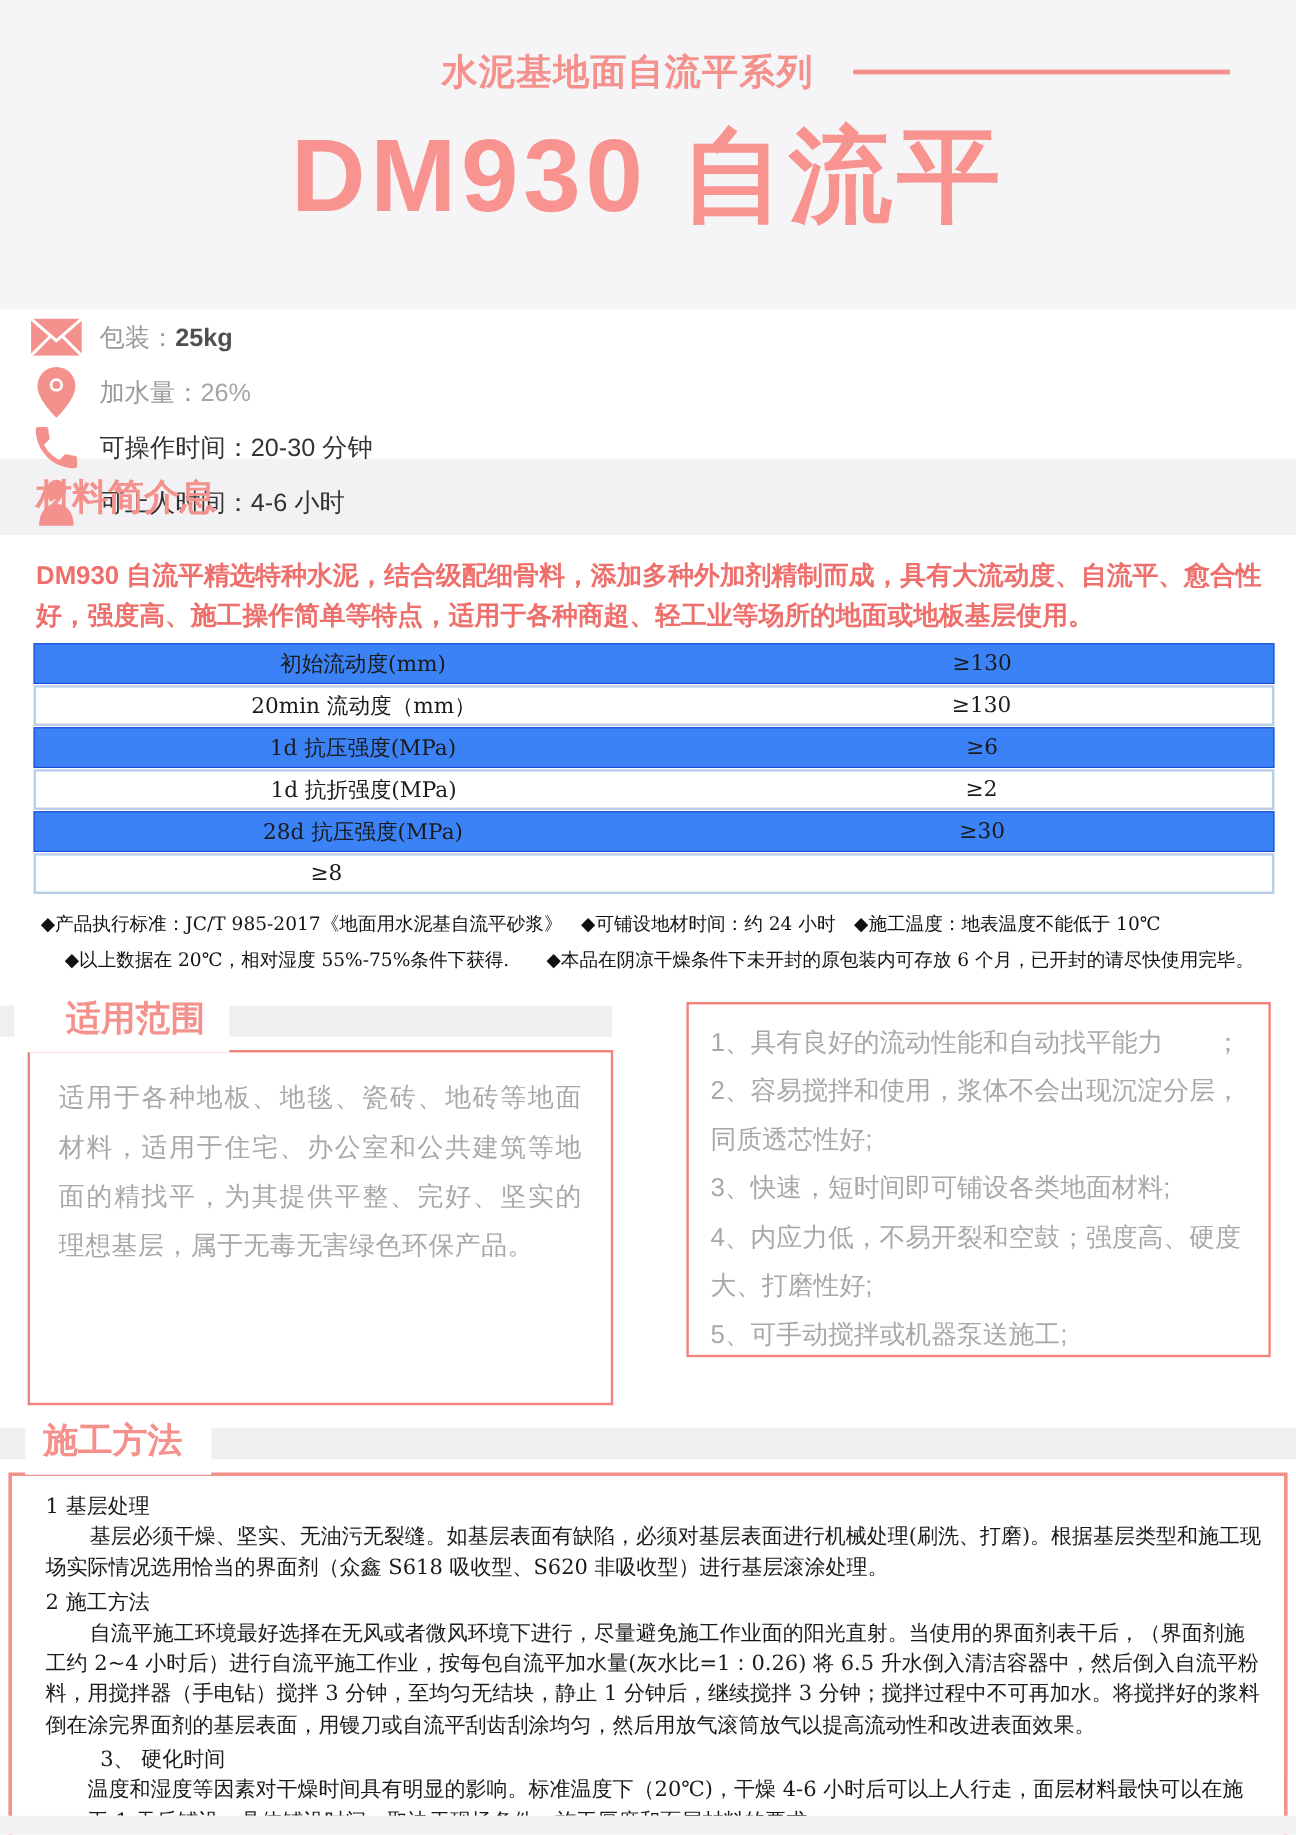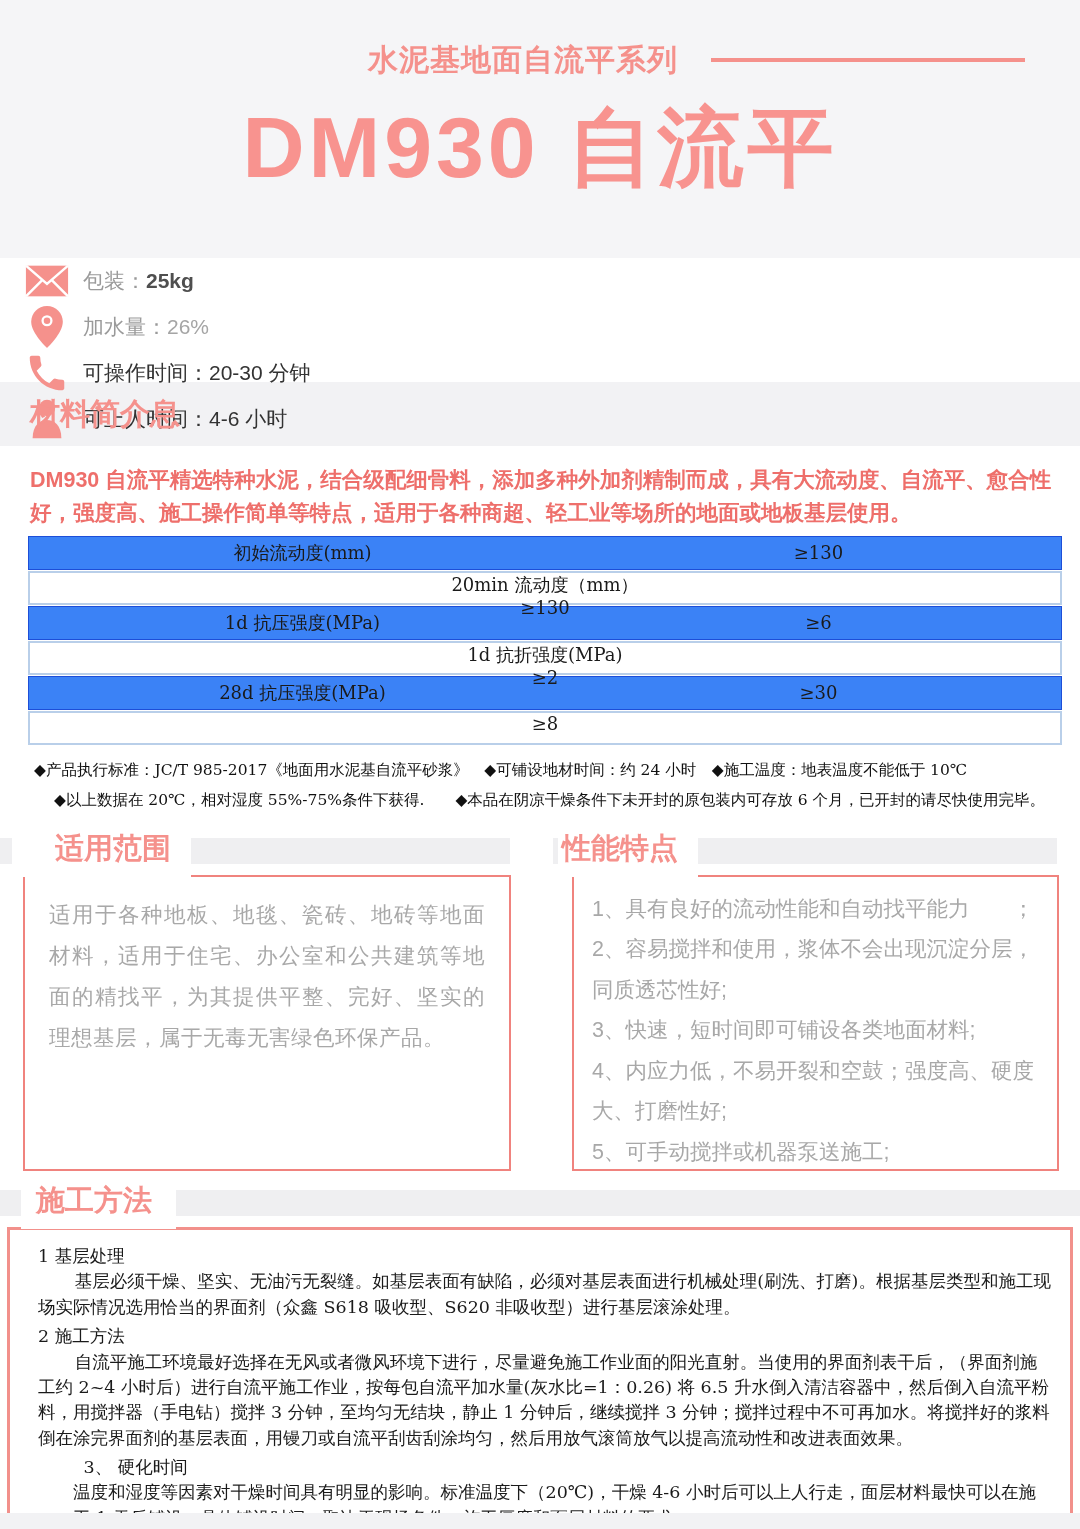--- a/index.html
+++ b/index.html
@@ -49,21 +49,21 @@
     color:#ee6f6b; font-weight:bold; font-size:21.5px; line-height:1.55;
   }
 
   
   .spec-table { margin:0 18px 0 28px; width:1034px; }
   .spec-row {
     display:flex; align-items:center; height:34px; margin-bottom:1px;
     font-family:"DejaVu Serif", serif; font-size:18px; color:#1a1a1a;
   }
   .spec-row.pink { background:#3b82f6; border:1px solid #1d4ed8; }
-  .spec-row.white { background:#ffffff; border:2px solid #b9cfe9;flex-direction:column; }
+  .spec-row.white { background:#ffffff; border:2px solid #b9cfe9; }
   .spec-label { width:53%; text-align:center; }
   .spec-value { width:47%; text-align:center; }
 
   
   .footnotes {
     margin:10px 18px 0 34px;
     font-family:"DejaVu Serif", serif; font-size:15.5px; color:#111111; line-height:1.95;
   }
   .fn-line2 { padding-left:20px; }
 
@@ -208,24 +208,20 @@
   <div class="col-left">
     <div class="section-head">
       <div class="head-strip"></div>
       <h2>适用范围</h2>
     </div>
     <div class="app-box">
       <span>适用于各种地板、地毯、瓷砖、地砖等地面材料，适用于住宅、办公室和公共建筑等地面的精找平，为其提供平整、完好、坚实的理想基层，属于无毒无害绿色环保产品。</span>
     </div>
   </div>
   <div class="col-right">
-    <div class="section-head">
-      <div class="head-strip"></div>
-      <h2>性能特点</h2>
-    </div>
     <div class="perf-box">
       <p class="perf-item">1、具有良好的流动性能和自动找平能力　　；</p>
       <p class="perf-item">2、容易搅拌和使用，浆体不会出现沉淀分层，同质透芯性好;</p>
       <p class="perf-item">3、快速，短时间即可铺设各类地面材料;</p>
       <p class="perf-item">4、内应力低，不易开裂和空鼓；强度高、硬度大、打磨性好;</p>
       <p class="perf-item">5、可手动搅拌或机器泵送施工;</p>
     </div>
   </div>
 </div>
 

